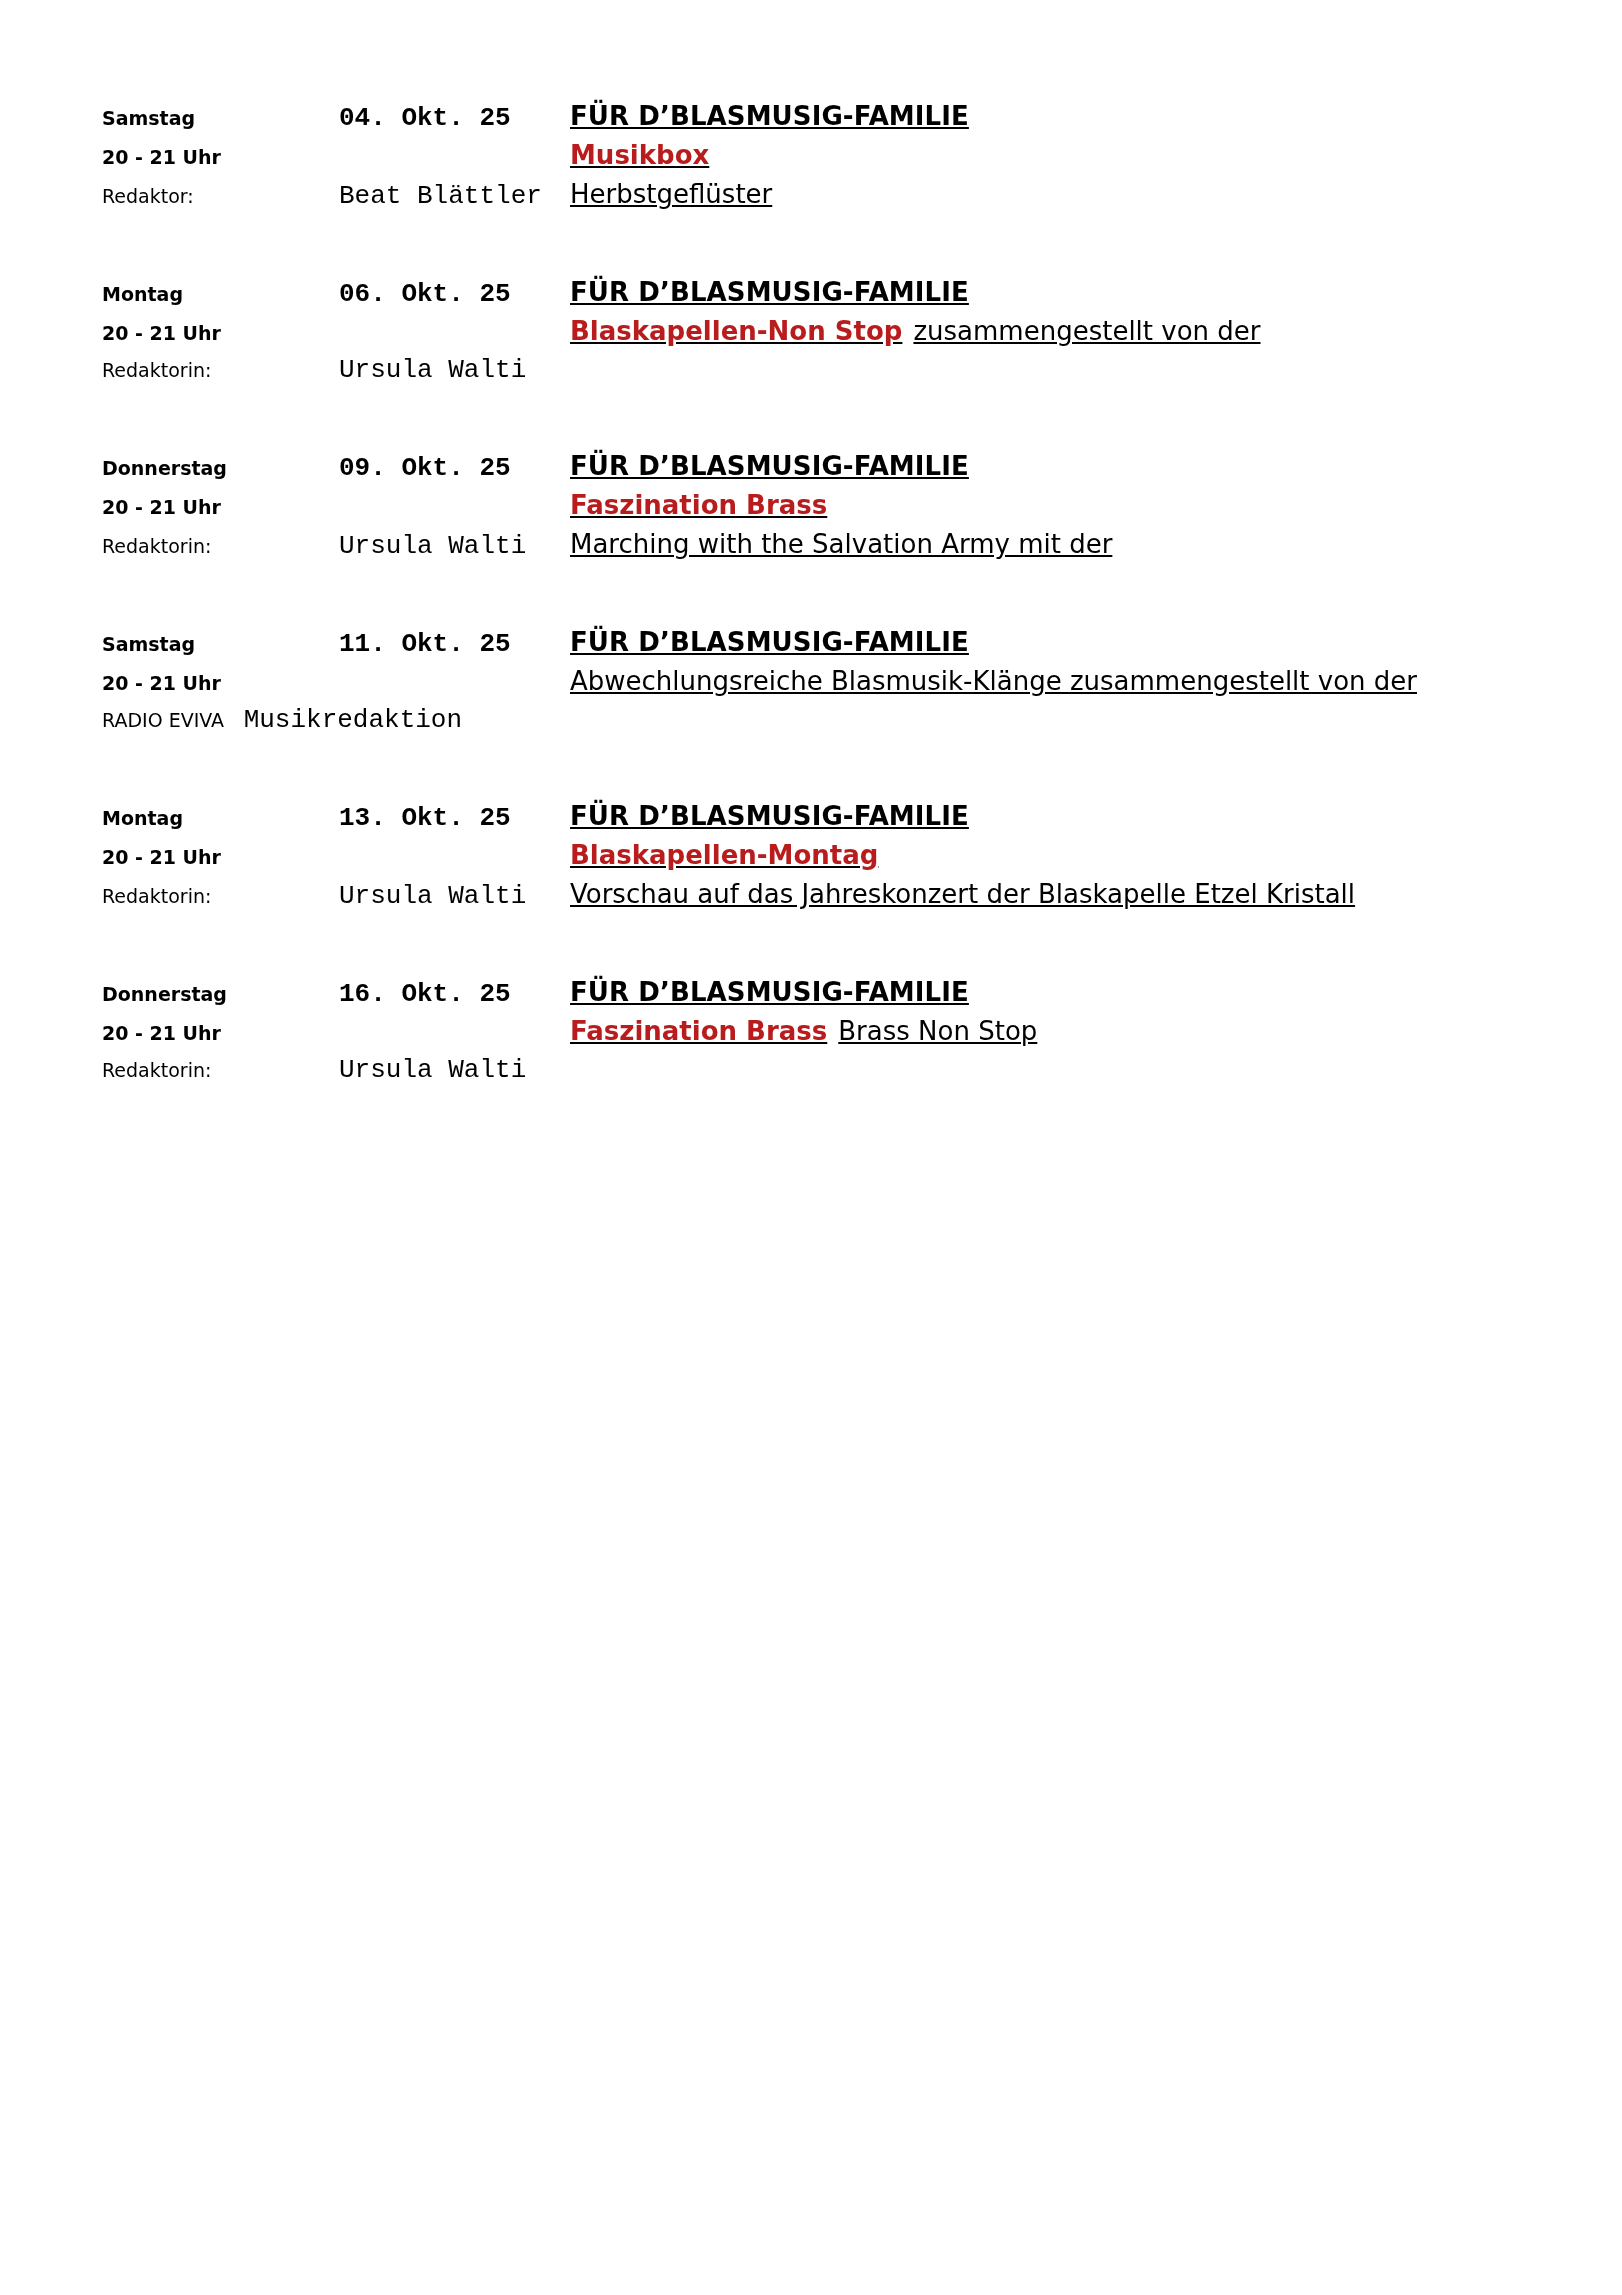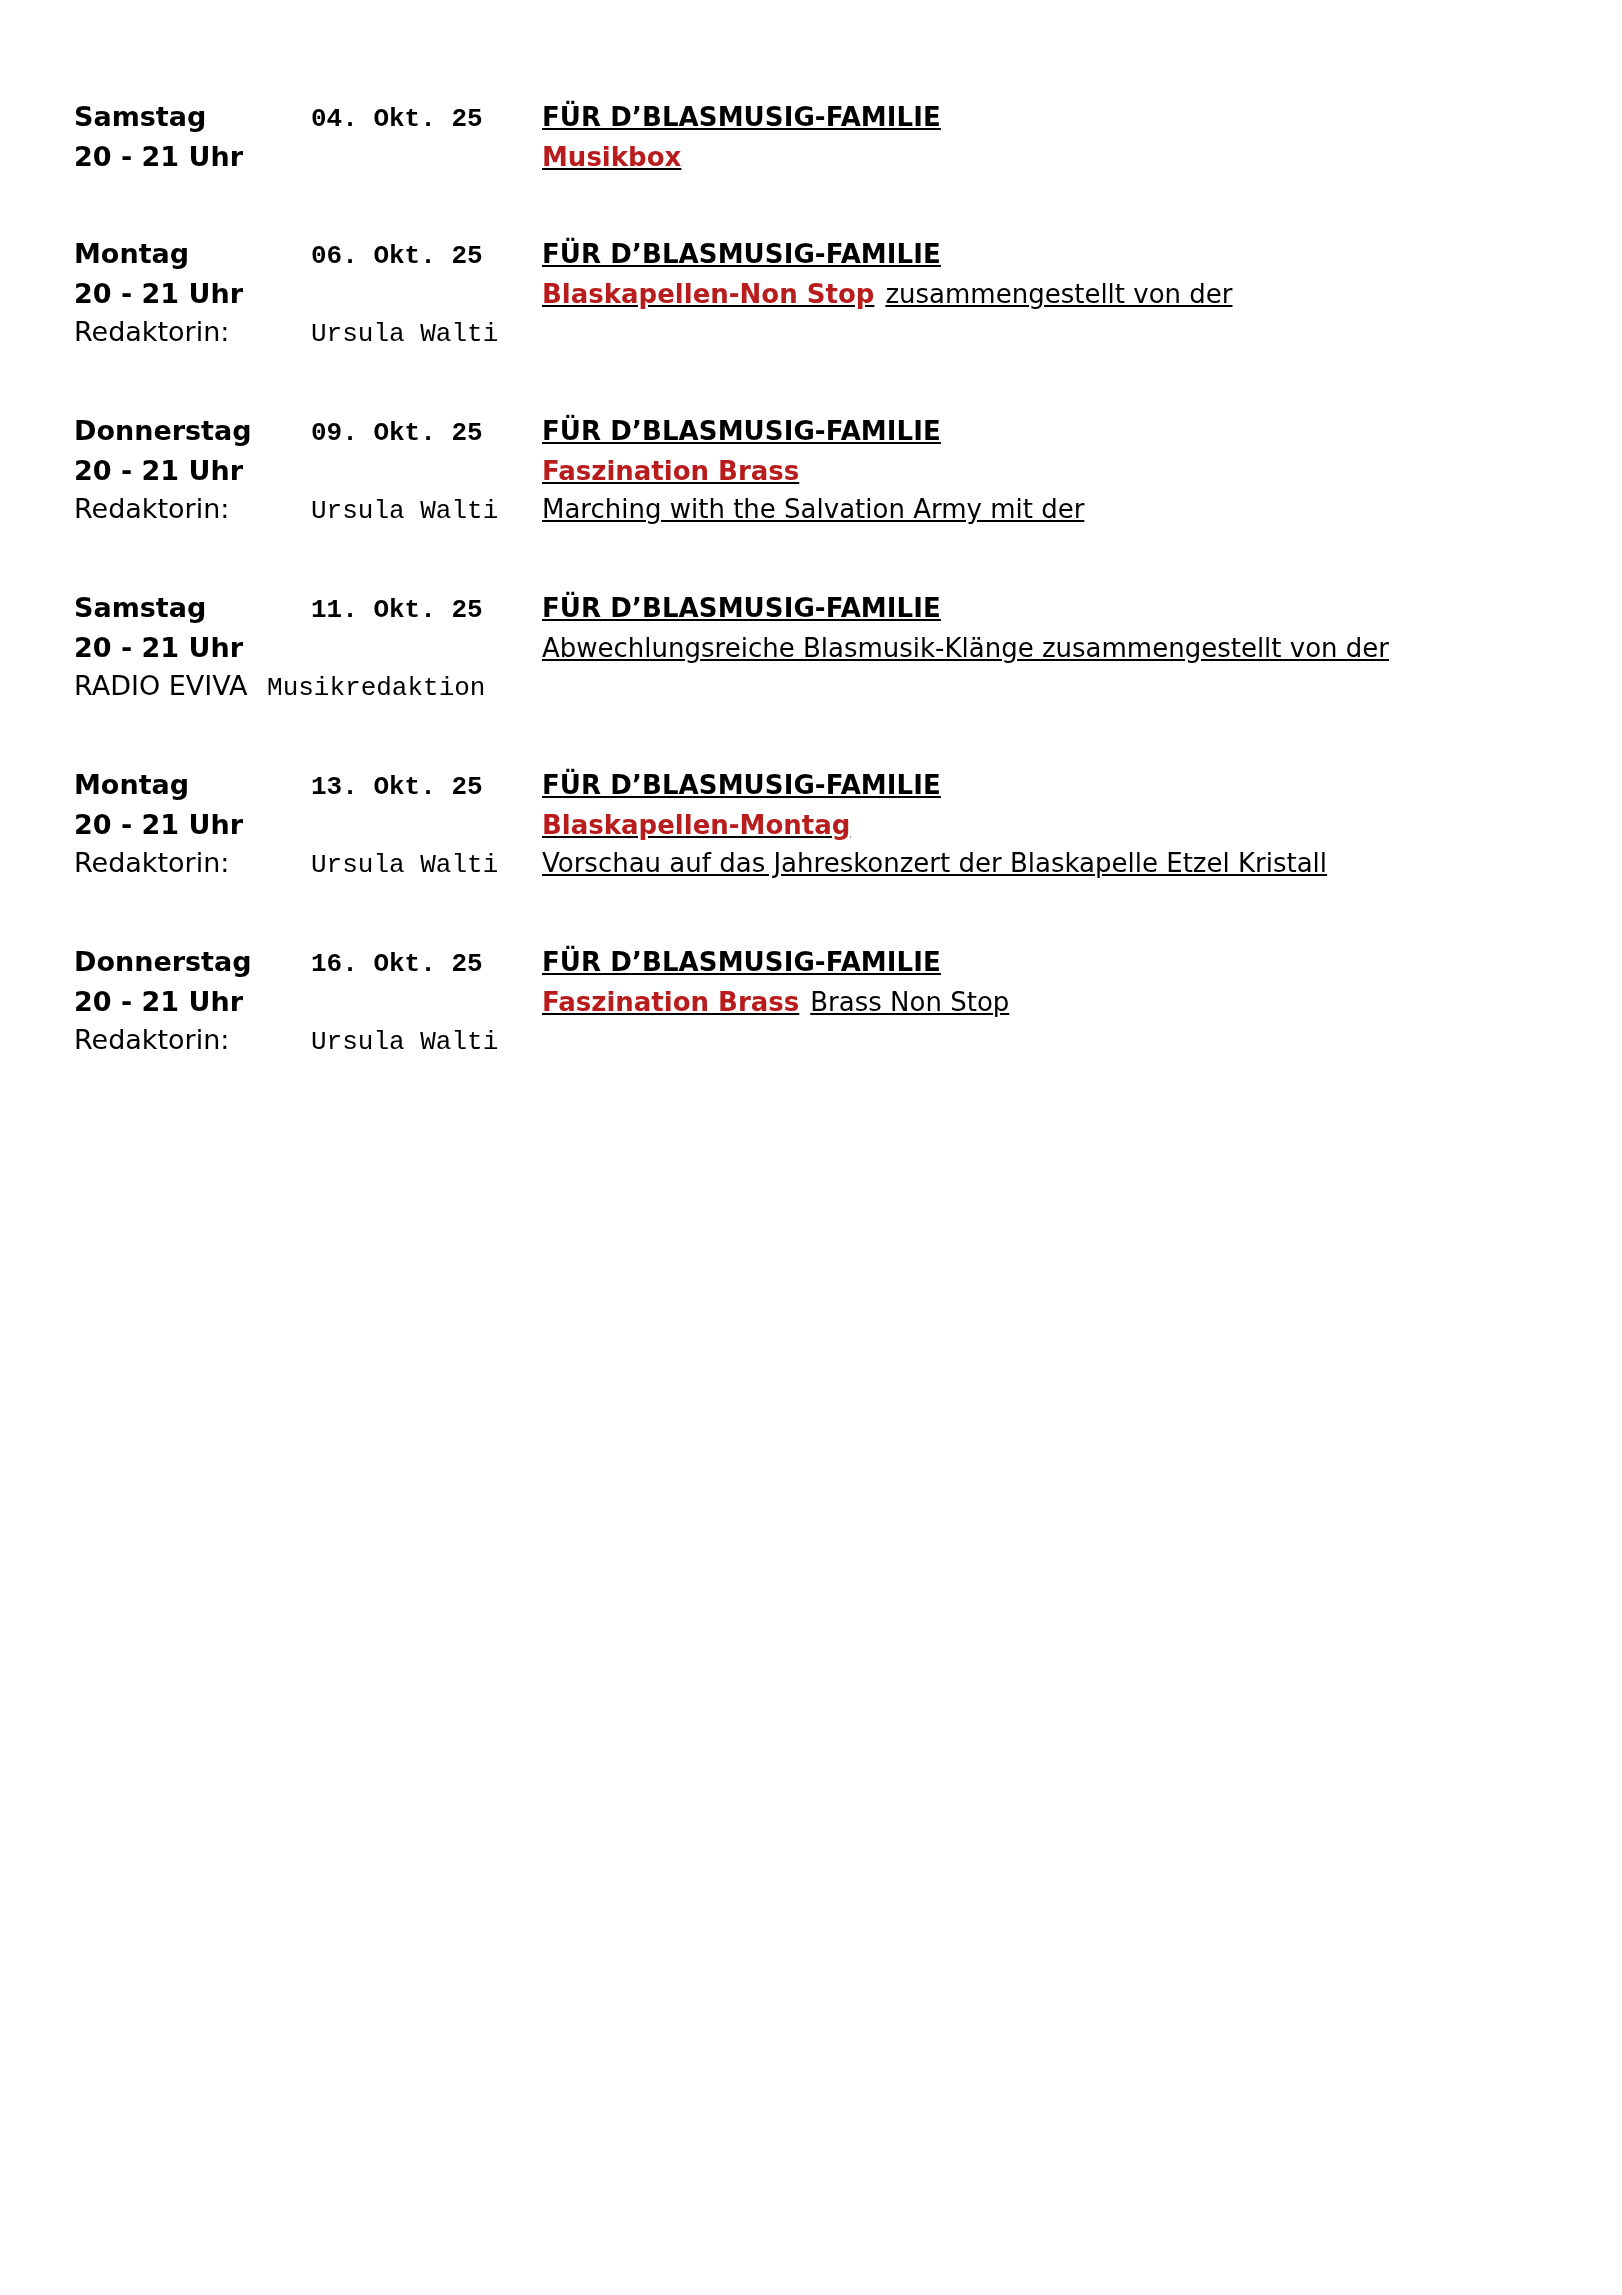--- a/index.html
+++ b/index.html
@@ -38,21 +38,22 @@
     display: flex;
     align-items: baseline;
     line-height: 37px;
     min-height: 37px;
     white-space: nowrap;
   }
 
   .col-label {
     flex: 0 0 auto;
     width: 237px;
-    font-size: 27px;
+    font-size: 19px;
+    margin-left: 28px;
   }
 
   .col-date {
     flex: 0 0 auto;
     width: 231px;
     font-size: 26px;
     font-family: Liberation Mono, monospace;
   }
 
   .col-main {
@@ -103,20 +104,25 @@
       <div class="entry-row">
         <div class="col-label bold">Samstag</div>
         <div class="col-date bold">04. Okt. 25</div>
         <div class="col-main heading">FÜR D’BLASMUSIG-FAMILIE</div>
       </div>
       <div class="entry-row">
         <div class="col-label bold">20 - 21 Uhr</div>
         <div class="col-date"></div>
         <div class="col-main"><span class="green gap-after">Musikbox</span><span class="regular"></span></div>
       </div>
+      <div class="entry-row">
+        <div class="col-label">Redaktor:</div>
+        <div class="col-date">Beat Blättler</div>
+        <div class="col-main">Herbstgeflüster</div>
+      </div>
     </div>
 
     <div class="entry">
       <div class="entry-row">
         <div class="col-label bold">Montag</div>
         <div class="col-date bold">06. Okt. 25</div>
         <div class="col-main heading">FÜR D’BLASMUSIG-FAMILIE</div>
       </div>
       <div class="entry-row">
         <div class="col-label bold">20 - 21 Uhr</div>

